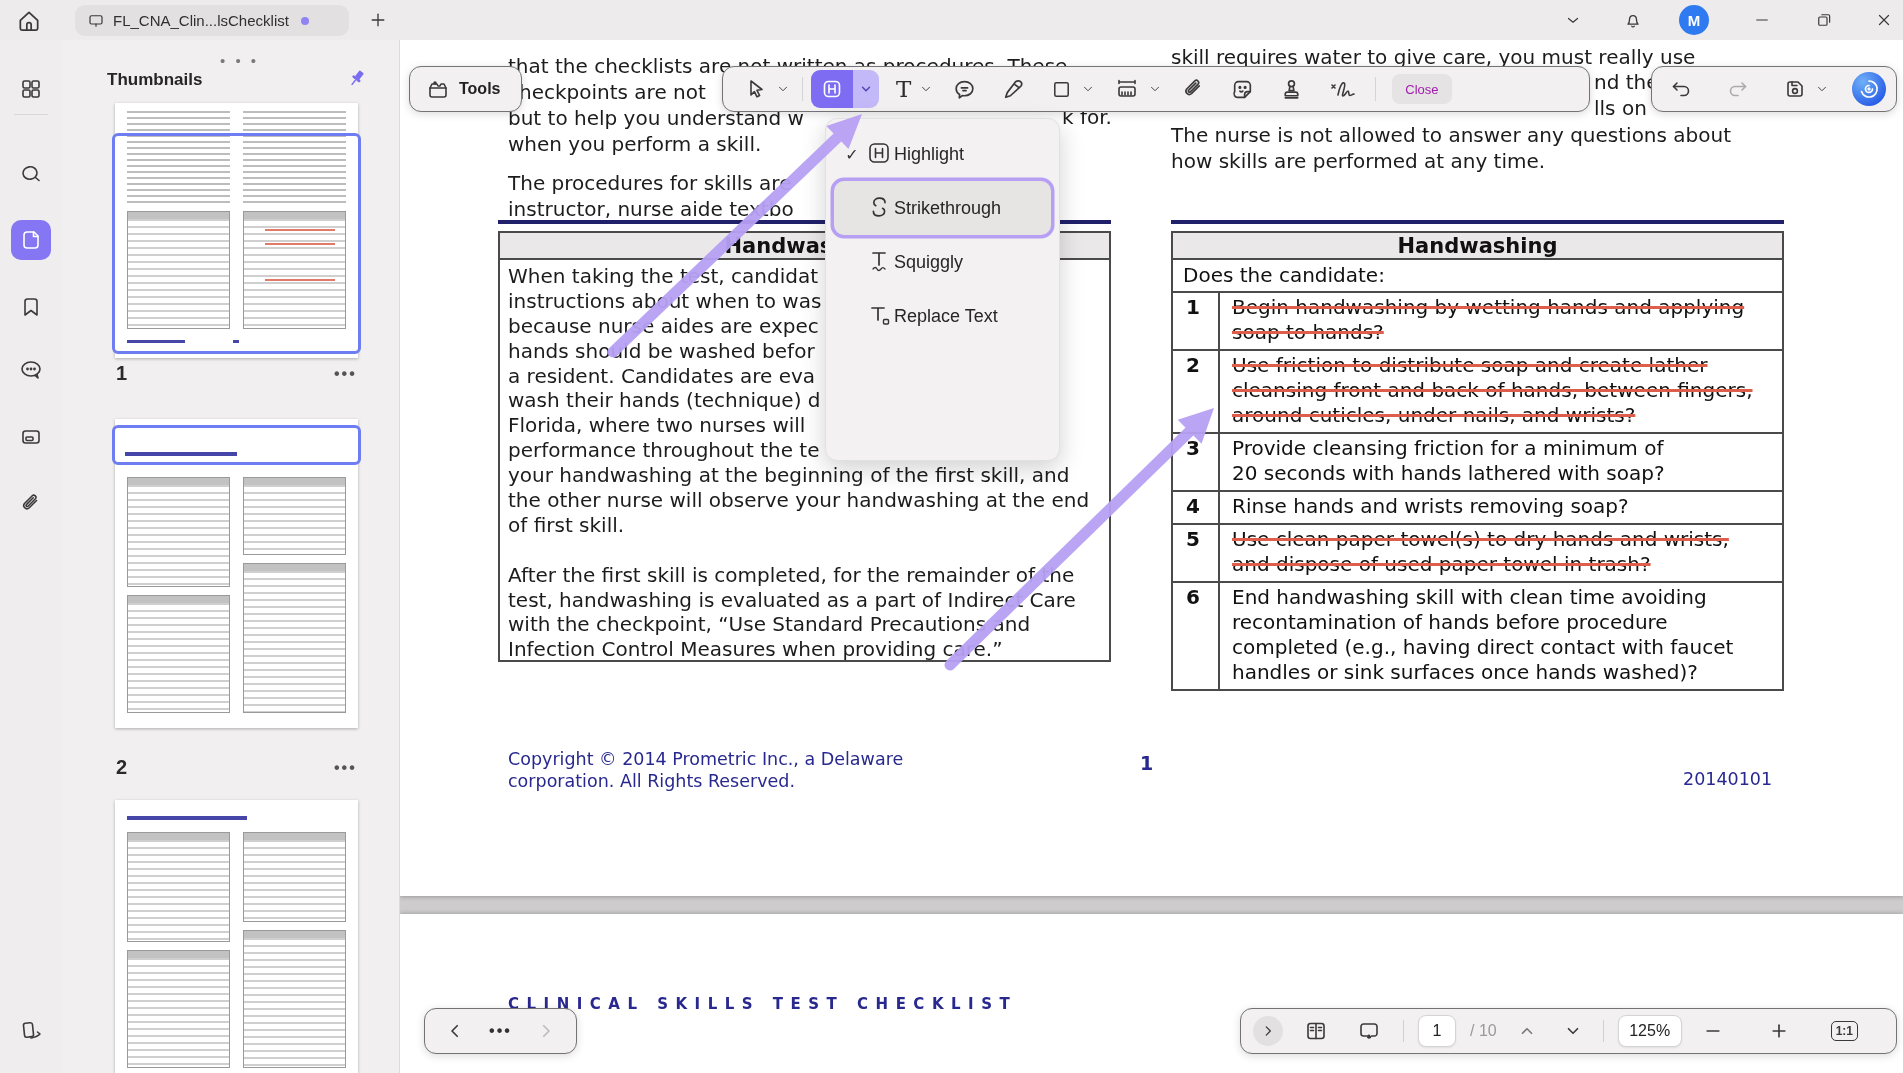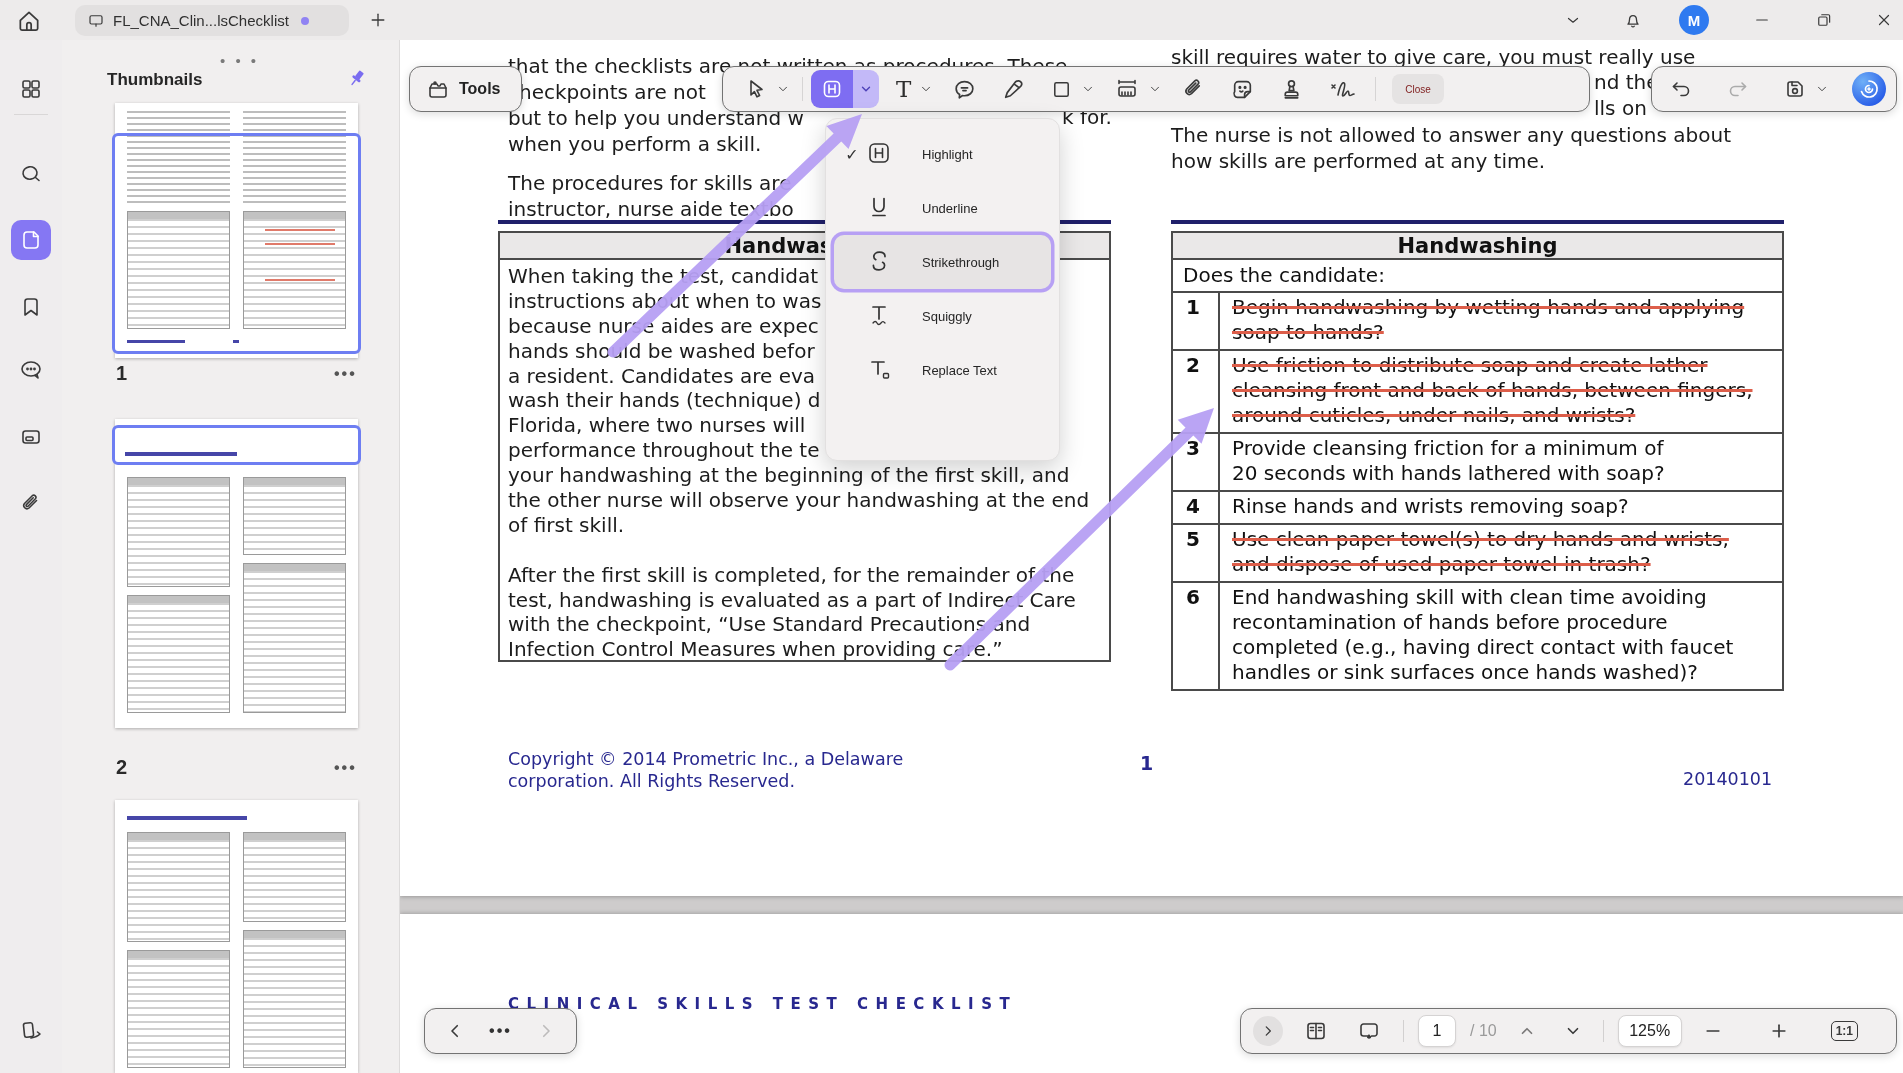--- a/index.html
+++ b/index.html
@@ -76,30 +76,30 @@
   .pill { position:absolute; background:#f2f0f0; border:1px solid #737373; border-radius:12px; box-shadow:0 2px 8px rgba(0,0,0,.14); z-index:10; display:flex; align-items:center; }
   .tools-pill { left:409px; top:66px; width:113px; height:46px; padding-left:16px; gap:9px; }
   .tools-label { font-size:16px; font-weight:700; color:#222; }
   .main-pill { left:722px; top:66px; width:868px; height:46px; padding:0 14px; gap:0; }
   .tbtn { height:38px; display:flex; align-items:center; justify-content:center; padding:0 7px; border-radius:8px; }
   .tchev { padding:0 4px 0 1px; }
   .tdiv { width:1px; height:24px; background:#d6d4d4; margin:0 8px; }
   .hl-btn { width:42px; height:38px; background:#7e6df2; border-radius:9px 0 0 9px; display:flex; align-items:center; justify-content:center; }
   .hl-chev { width:26px; height:38px; background:#c3b9f8; border-radius:0 9px 9px 0; display:flex; align-items:center; justify-content:center; }
   .serifT { font-family:"DejaVu Serif",serif; font-size:23px; color:#2e2e2e; line-height:1; }
-  .close-btn { background:#e5e3e3; border-radius:8px; height:30px; padding:0 13px; font-size:10px; color:#7f1d1d; display:flex; align-items:center; margin-left:8px; }
+  .close-btn { background:#e5e3e3; border-radius:8px; height:30px; padding:0 13px; font-size:13px; color:#a21caf; display:flex; align-items:center; margin-left:8px; }
   .right-pill { left:1651px; top:66px; width:246px; height:46px; padding:0 10px; justify-content:space-between; }
   .ai-btn { width:34px; height:34px; border-radius:50%; background:radial-gradient(circle at 32% 28%, #6fb0f7, #2a5fe8 75%); display:flex; align-items:center; justify-content:center; }
 
   
   .menu { position:absolute; left:825px; top:118px; width:235px; height:343px; background:#f3f1f1; border:1px solid #e2e0e0; border-radius:12px; box-shadow:0 8px 24px rgba(0,0,0,.18); z-index:11; padding:8px 0; }
   .menu-item { position:relative; height:54px; margin:0 8px; display:flex; align-items:center; border-radius:10px; }
   .menu-item .check { position:absolute; left:8px; width:20px; text-align:center; color:#333; font-size:16px; }
   .menu-item .mi-icon { position:absolute; left:32px; width:28px; height:28px; }
-  .menu-item .mi-label { position:absolute; left:88px; font-size:13px; color:#262626; }
+  .menu-item .mi-label { position:absolute; left:60px; font-size:18px; color:#262626; }
   .menu-item.selected { background:#e7e4e4; box-shadow:0 0 0 3.5px #b7a0f4; }
 
   
   .arrows { position:absolute; left:0; top:0; z-index:13; pointer-events:none; }
 
   
   .nav-pill { left:424px; top:1008px; width:153px; height:46px; justify-content:space-around; padding:0 8px; z-index:12; }
   .status-pill { left:1240px; top:1008px; width:657px; height:46px; padding:0 12px; gap:14px; z-index:12; }
   .sdiv { width:1px; height:22px; background:#d2d0d0; }
   .circ { width:30px; height:30px; border-radius:50%; background:#e2e0e0; display:flex; align-items:center; justify-content:center; }
@@ -537,28 +537,20 @@
 
   <div class="menu" id="menu">
       <div class="menu-item">
         <span class="check">✓</span>
         <span class="mi-icon"><svg width="26" height="26" viewBox="0 0 26 26" fill="none" stroke="#333" stroke-width="1.6" stroke-linecap="round">
             <rect x="4" y="4" width="18" height="18" rx="4.5"></rect>
             <path d="M9.5 8.5v9M16.5 8.5v9M9.5 13h7"></path>
           </svg></span>
         <span class="mi-label">Highlight</span>
       </div>
-      <div class="menu-item">
-        <span class="check"></span>
-        <span class="mi-icon"><svg width="26" height="26" viewBox="0 0 26 26" fill="none" stroke="#333" stroke-width="1.7" stroke-linecap="round">
-            <path d="M8 4.5v8a5 5 0 0 0 10 0v-8"></path>
-            <line x1="7" y1="21.5" x2="19" y2="21.5"></line>
-          </svg></span>
-        <span class="mi-label">Underline</span>
-      </div>
       <div class="menu-item selected">
         <span class="check"></span>
         <span class="mi-icon"><svg width="26" height="26" viewBox="0 0 26 26" fill="none" stroke="#333" stroke-width="1.7" stroke-linecap="round">
             <path d="M19 8.6c0-3-2.5-4.4-5.6-4.4-3 0-5.6 1.6-5.6 4.5 0 1.3.7 2.3 2 3"></path>
             <path d="M7.4 17.4c0 3 2.5 4.4 5.6 4.4 3 0 5.6-1.6 5.6-4.5 0-1.3-.7-2.3-2-3"></path>
           </svg></span>
         <span class="mi-label">Strikethrough</span>
       </div>
       <div class="menu-item">
         <span class="check"></span>

